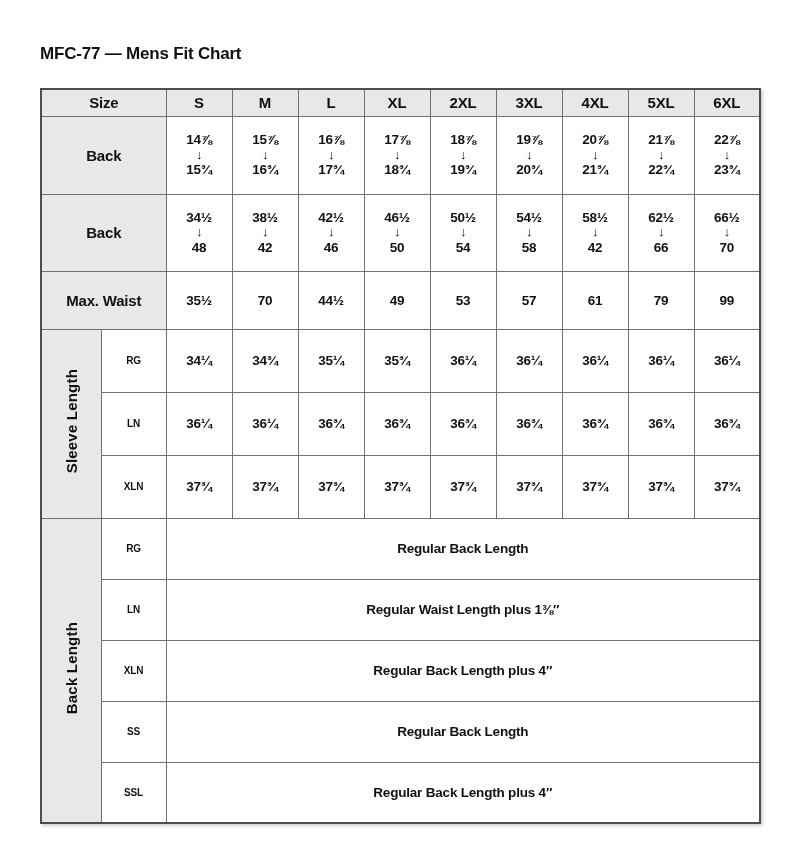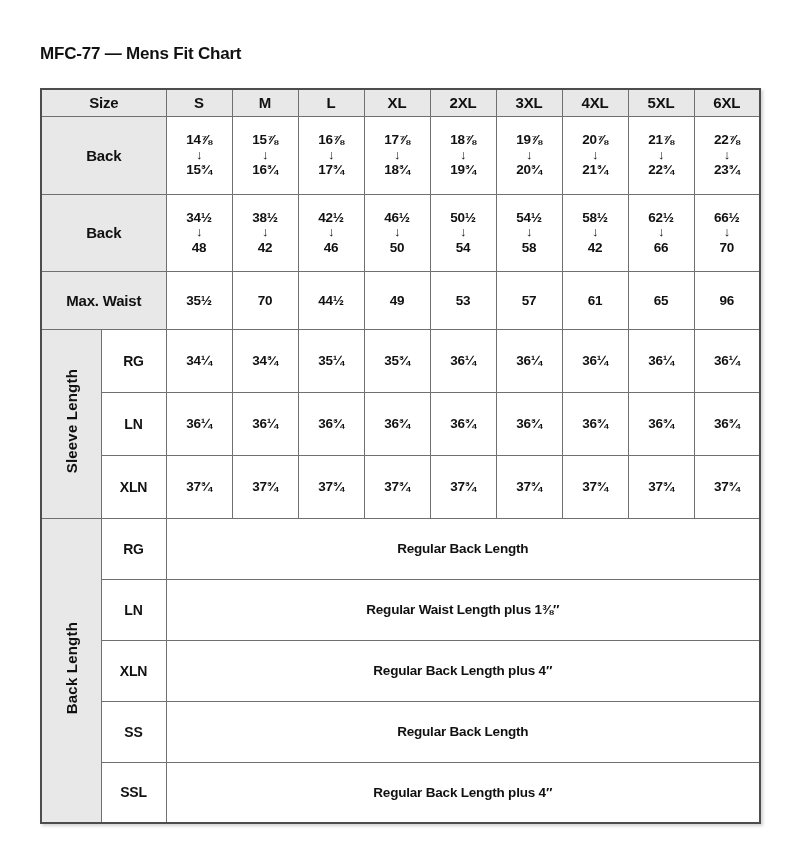--- a/index.html
+++ b/index.html
@@ -38,21 +38,21 @@
   th.hd {
     background: #e8e8e8;
     font-weight: 700;
     font-size: 15px;
     letter-spacing: -0.2px;
     margin-left: 25px;
   }
   th.sub {
     background: #ffffff;
     font-weight: 700;
-    font-size: 14px;
+    font-size: 10px;
     letter-spacing: -0.2px;
   }
   td.num {
     font-weight: 700;
     font-size: 13.5px;
     letter-spacing: -0.3px;
   }
   td.span-text {
     font-weight: 700;
     font-size: 13.5px;
@@ -254,22 +254,22 @@
 
     <tr class="r-waist">
       <th class="hd" colspan="2">Max. Waist</th>
       <td class="num">35½</td>
       <td class="num">70</td>
       <td class="num">44½</td>
       <td class="num">49</td>
       <td class="num">53</td>
       <td class="num">57</td>
       <td class="num">61</td>
-      <td class="num">65</td>
-      <td class="num">96</td>
+      <td class="num">79</td>
+      <td class="num">99</td>
     </tr>
 
     <tr class="r-sleeve">
       <th class="rot" rowspan="3"><span class="vert">Sleeve Length</span></th>
       <th class="sub">RG</th>
       <td class="num">34¼</td>
       <td class="num">34¾</td>
       <td class="num">35¼</td>
       <td class="num">35¾</td>
       <td class="num">36¼</td>

